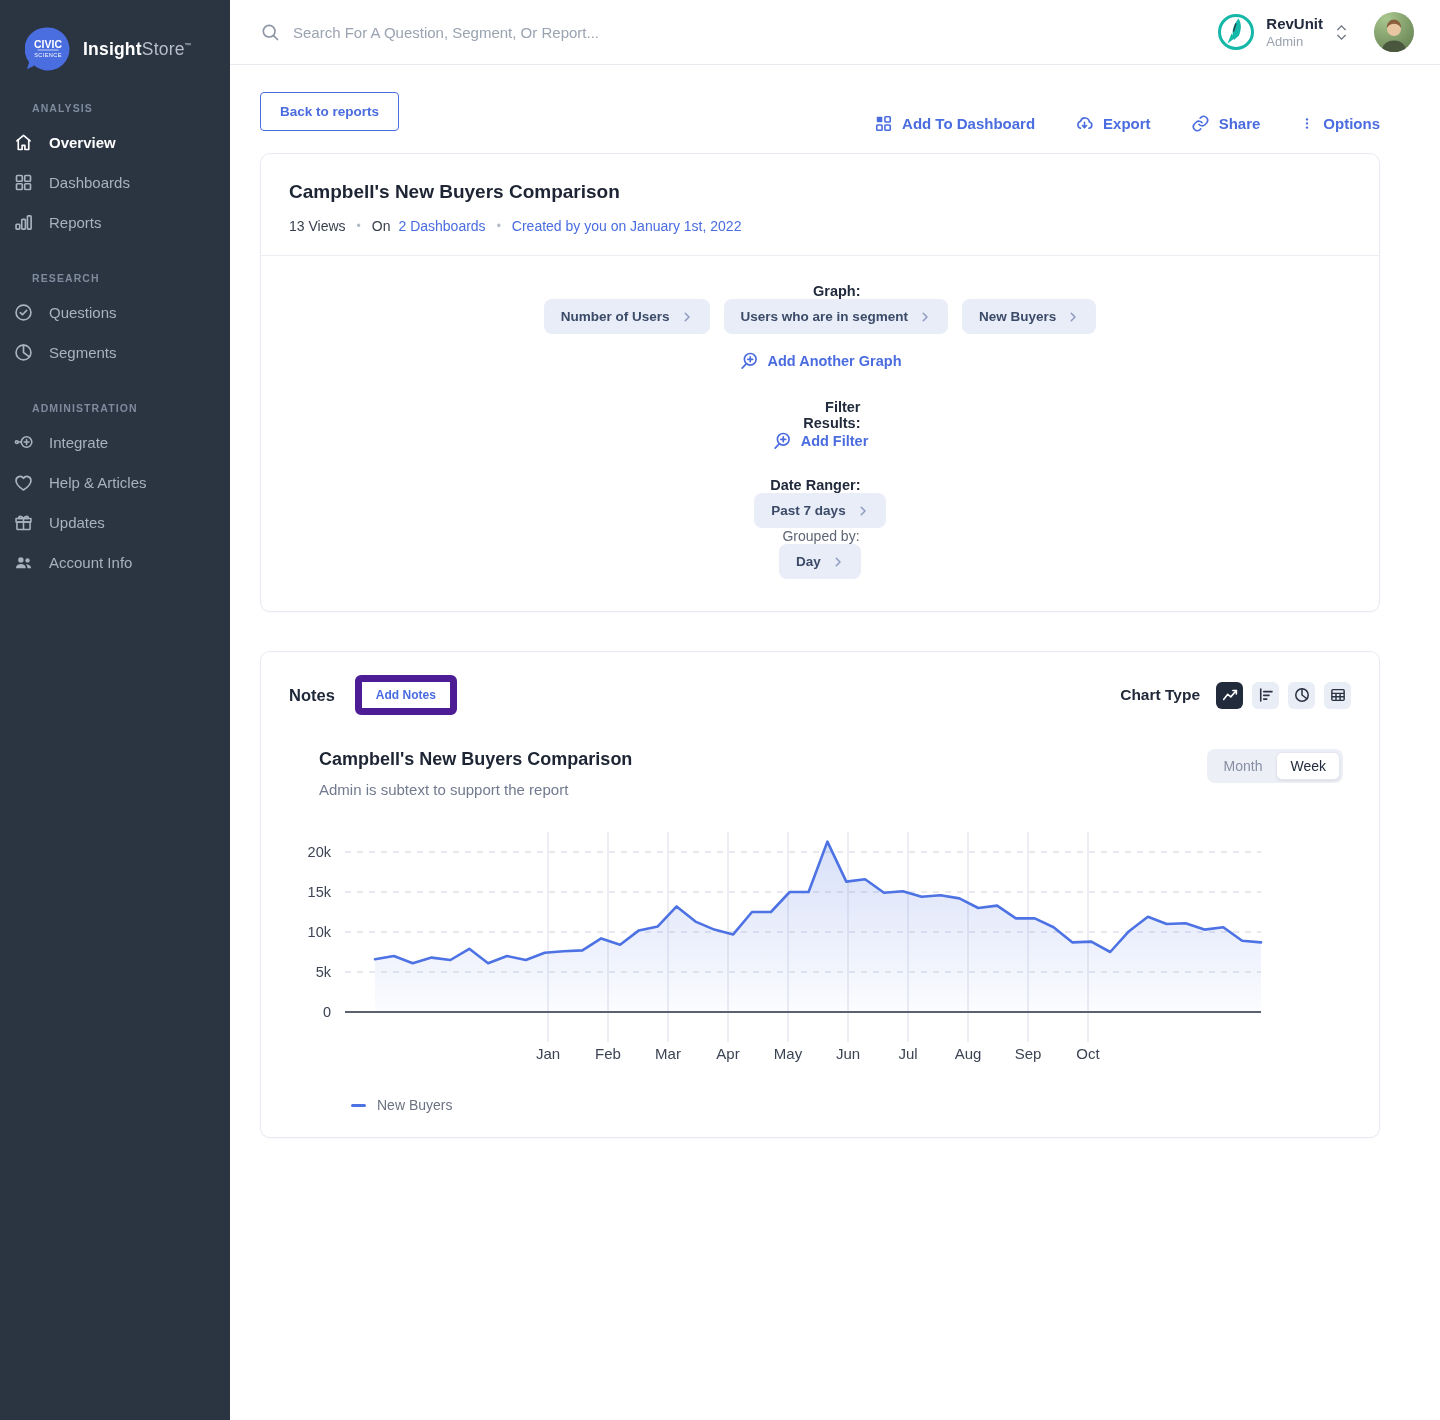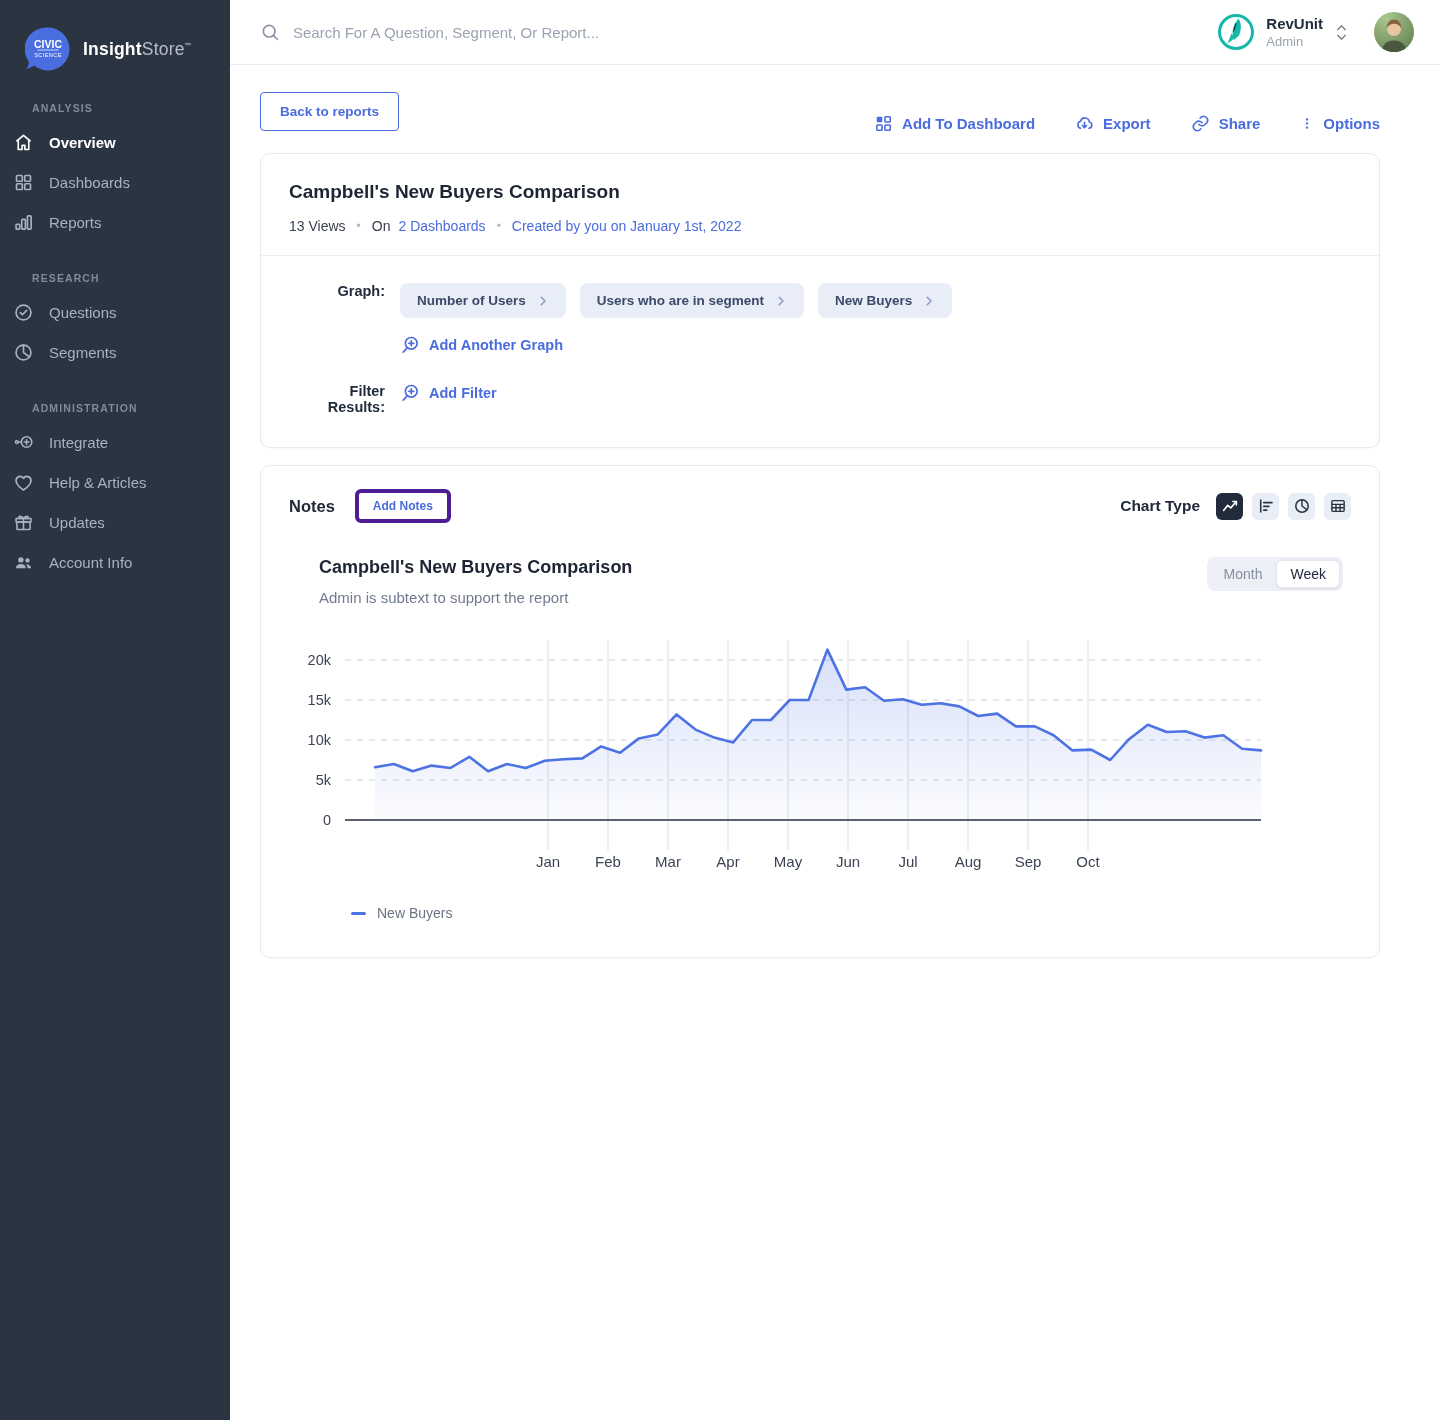--- a/index.html
+++ b/index.html
@@ -56,38 +56,38 @@
   .card { border:1px solid #e7eaf1; border-radius:10px; background:#fff;
     box-shadow:0 1px 2px rgba(16,24,40,.03); }
   
   .report-head { padding:27px 28px 21px; }
   .report-title { font-size:19px; font-weight:700; color:#1d2433; }
   .report-meta { margin-top:15px; display:flex; align-items:center; gap:11px; font-size:14px; color:#39404f; }
   .report-meta .dot { color:#b3bac5; font-size:12px; }
   .meta-link { color:#4a6cdf; cursor:pointer; }
   .hdiv { border-top:1px solid #eceef3; }
   .controls { padding:27px 28px 32px; }
-  .ctl-row { display:flex; align-items:flex-start; margin-bottom:17px; }
+  .ctl-row { display:flex; align-items:center; margin-bottom:17px;flex-direction:column; }
   .ctl-row:last-child { margin-bottom:0; }
   .ctl-label { width:96px; min-width:96px; text-align:right; font-weight:700; font-size:14.5px;
     color:#222b3d; margin-right:15px; }
   .pills { display:flex; gap:14px; }
   .pill { display:inline-flex; align-items:center; gap:11px; background:#e8edf7; border:none;
     border-radius:8px; padding:10px 17px; font-size:13.5px; font-weight:700; color:#3b4a68;
     cursor:pointer; font-family:"Liberation Sans",sans-serif; }
   .pill .chev { width:12px; height:12px; color:#8d9cc0; display:flex; }
   .add-link { display:flex; align-items:center; gap:9px; color:#4a6cdf; font-weight:700;
     font-size:14.5px; cursor:pointer; }
   .add-link .ticon { width:20px; height:20px; }
   .grouped-label { color:#5d6575; font-size:14px; margin:0 17px 0 19px; }
   
-  .notes-card { margin-top:17px; padding-bottom:36px; }
+  .notes-card { margin-top:39px; padding-bottom:24px; }
   .notes-head { display:flex; align-items:center; padding:23px 28px 20px; }
   .notes-title { font-size:16.5px; font-weight:700; color:#20293a; }
-  .btn-small-outline { margin-left:20px; background:#fff; border:4px solid #4c1d95; color:#4a6cdf;
+  .btn-small-outline { margin-left:20px; background:#fff; border:7px solid #4c1d95; color:#4a6cdf;
     border-radius:6px; padding:6px 14px; font-size:12px; font-weight:700; cursor:pointer;
     font-family:"Liberation Sans",sans-serif; }
   .notes-spacer { flex:1; }
   .chart-type { display:flex; align-items:center; gap:9px; }
   .chart-type-label { font-size:15.5px; font-weight:700; color:#20293a; margin-right:7px; }
   .ct-btn { width:27px; height:27px; border-radius:6px; background:#e9edf5; color:#2a3344;
     border:none; display:flex; align-items:center; justify-content:center; cursor:pointer; padding:4px; }
   .ct-btn svg { width:18px; height:18px; }
   .ct-btn.active { background:#222b3c; color:#ffffff; }
   .chart-title-row { display:flex; align-items:flex-start; padding:14px 36px 0 58px; }
@@ -369,20 +369,40 @@
           <div class="ctl-label">Filter Results:</div>
           <div class="add-link">
             <span class="ticon">
                 <svg viewBox="0 0 24 24" fill="none" stroke="currentColor" stroke-width="2" stroke-linecap="round">
                   <circle cx="13.5" cy="10" r="7"></circle>
                   <path d="M13.5 7v6M10.5 10h6M8.3 15.8l-4.5 4.7"></path>
                 </svg>
               </span>
             <span>Add Filter</span>
           </div>
+        </div>
+        <div class="ctl-row" style="margin-top:26px;">
+          <div class="ctl-label">Date Ranger:</div>
+          <button class="pill">
+            <span>Past 7 days</span>
+            <span class="chev">
+                <svg viewBox="0 0 24 24" fill="none" stroke="currentColor" stroke-width="3" stroke-linecap="round" stroke-linejoin="round">
+                  <path d="M8.5 4.5l7.5 7.5-7.5 7.5"></path>
+                </svg>
+              </span>
+          </button>
+          <span class="grouped-label">Grouped by:</span>
+          <button class="pill">
+            <span>Day</span>
+            <span class="chev">
+                <svg viewBox="0 0 24 24" fill="none" stroke="currentColor" stroke-width="3" stroke-linecap="round" stroke-linejoin="round">
+                  <path d="M8.5 4.5l7.5 7.5-7.5 7.5"></path>
+                </svg>
+              </span>
+          </button>
         </div>
       </div>
     </section>
 
     <section class="card notes-card">
       <div class="notes-head">
         <span class="notes-title">Notes</span>
         <button class="btn-small-outline">Add Notes</button>
         <div class="notes-spacer"></div>
         <div class="chart-type">

